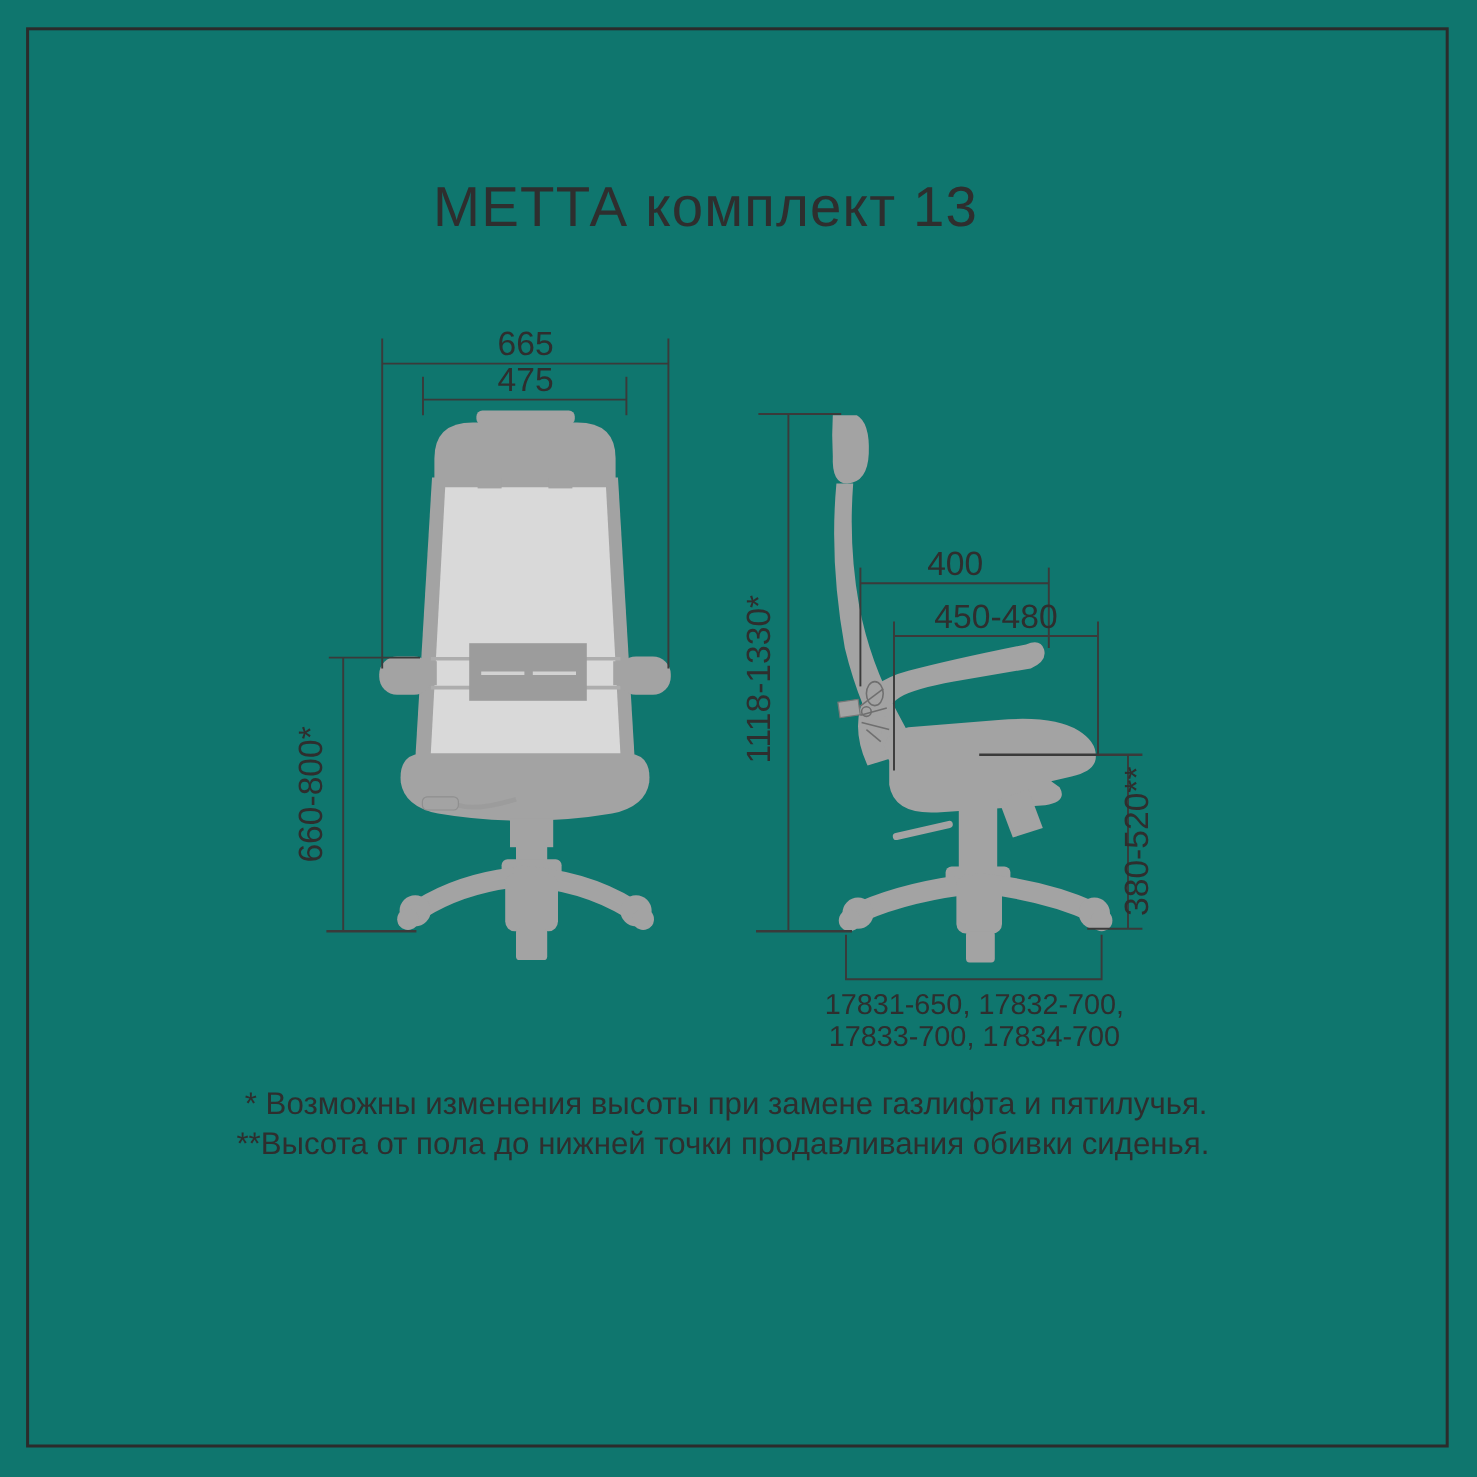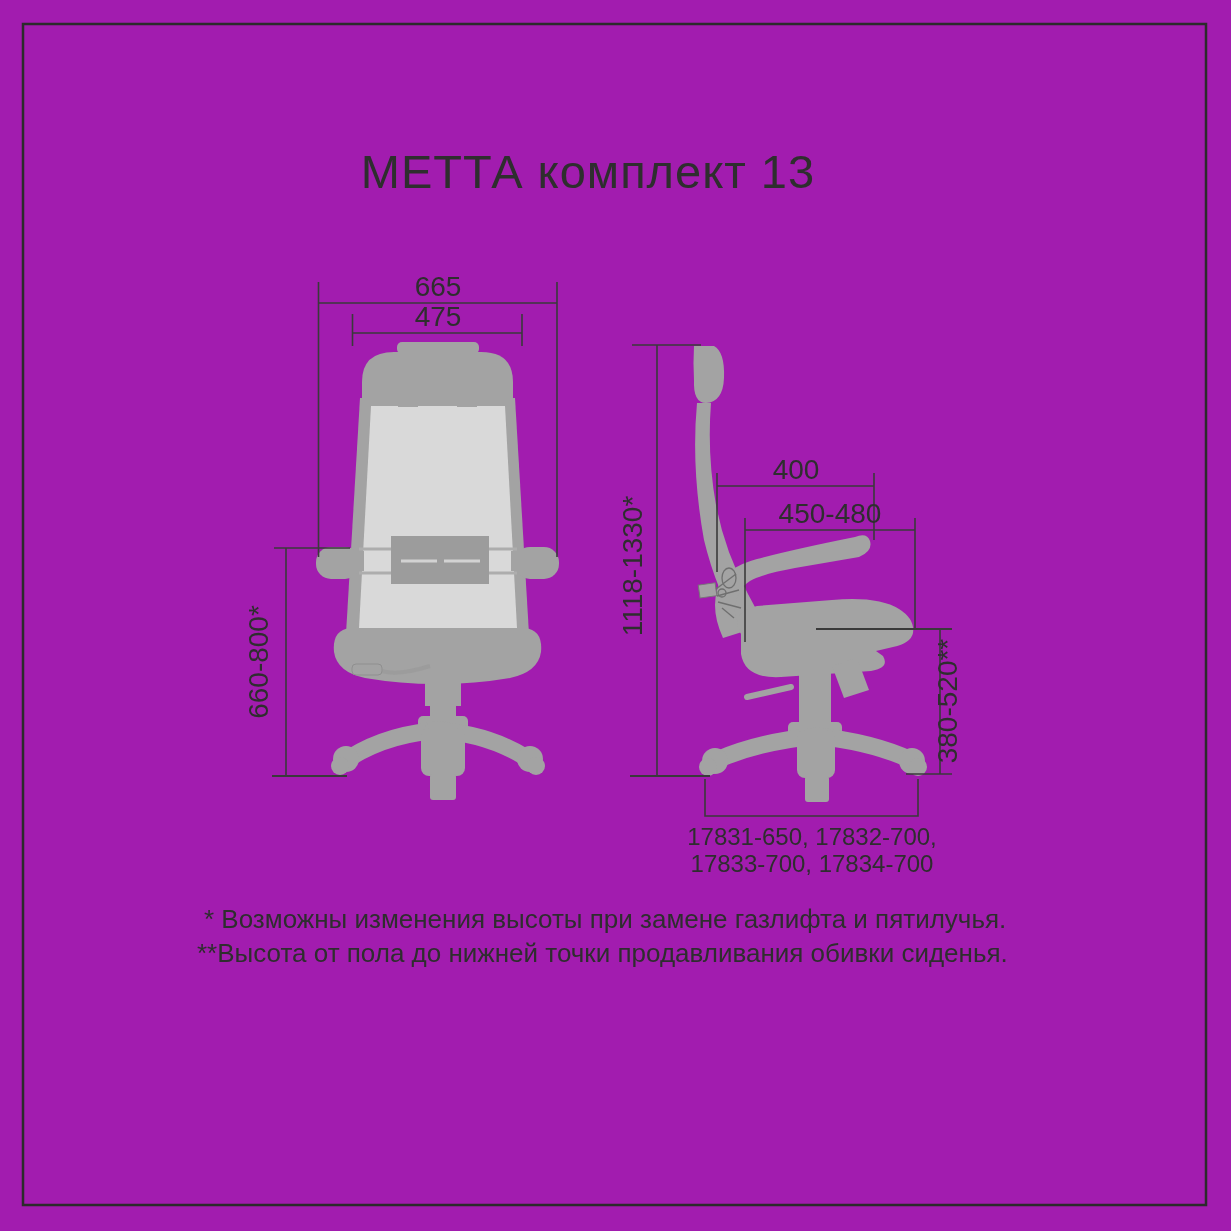--- a/index.html
+++ b/index.html
@@ -1,16 +1,16 @@
 <!DOCTYPE html>
 <html style="--chair: #a3a3a3; --mesh: #d9d9d9; --lumbar: #9c9c9c; --line: #3a3a3a; --text: #2e2e2e;"><head>
 <meta charset="utf-8">
 <style>
   html,body{margin:0;padding:0;background:#ffffff;}
-  #canvas{position:relative;width:1231px;height:1231px;background:#a21caf;overflow:hidden;}
+  #canvas{position:relative;width:1231px;height:1231px;background:#0f766e;overflow:hidden;}
   svg{display:block;}
   text{font-family:"Liberation Sans", sans-serif;}
   .chair{fill:var(--chair);}
   .mesh{fill:var(--mesh);}
   .lumbar{fill:var(--lumbar);}
   .armstroke{stroke:var(--chair);stroke-width:17;fill:none;stroke-linecap:round;}
   .dim{stroke:var(--line);stroke-width:1.6;fill:none;}
   .dim2{stroke:var(--line);stroke-width:2;fill:none;}
   .dim-text{font-size:28px;fill:var(--text);}
   .codes-text{font-size:24px;fill:var(--text);}

